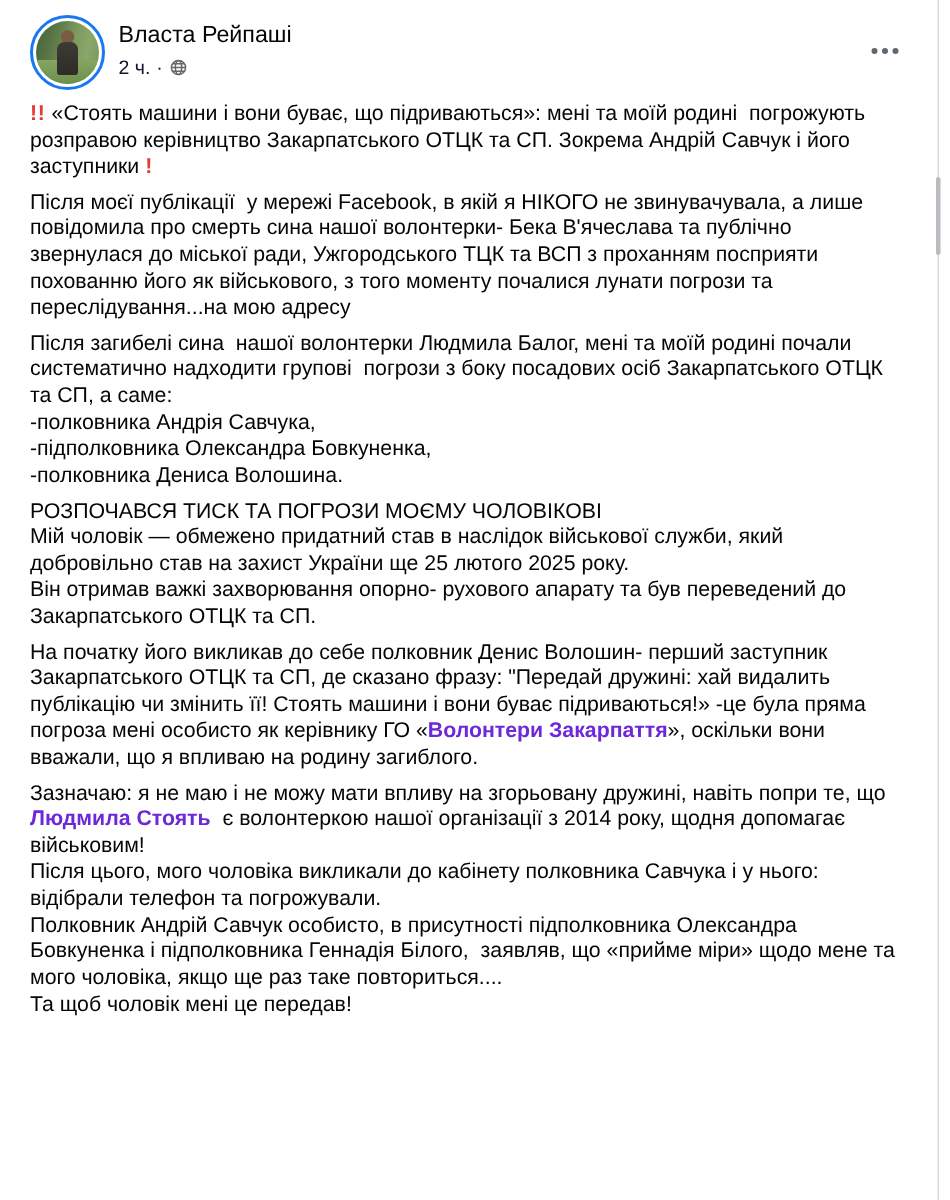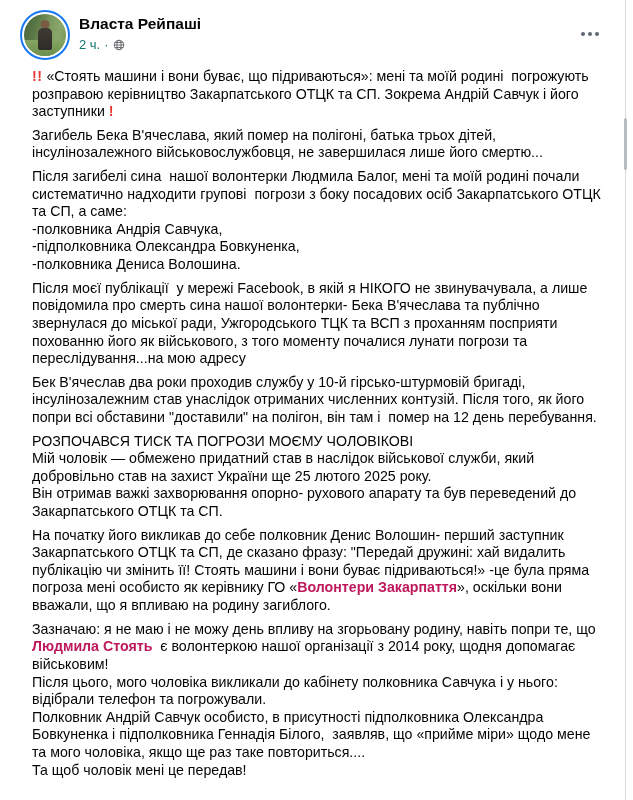--- a/index.html
+++ b/index.html
@@ -53,60 +53,60 @@
   }
   .avatar-body {
     position: absolute; left: 50%; top: 14px; transform: translateX(-50%);
     width: 14px; height: 22px;
     border-radius: 5px 5px 2px 2px;
     background: linear-gradient(180deg, #3f3a33 0%, #2e2c28 100%);
   }
   .head-text { padding-top: 4px; }
   .author {
     font-size: 15.5px;
-    font-weight: 700;
+    font-weight: 400;
     line-height: 1.25;
     color: #050505;
     text-decoration: none;
     display: inline-block;
     cursor: pointer;
   }
   .meta {
     display: flex;
     align-items: center;
     gap: 4px;
     margin-top: 4px;
     font-size: 13px;
-    color: #0f766e;
+    color: #0f172a;
   }
   .globe { display: inline-flex; }
   .more-btn {
     position: absolute;
     right: 0; top: 16px;
     display: flex;
     gap: 3px;
     padding: 6px 2px;
     cursor: pointer;
   }
   .more-btn i {
     width: 4px; height: 4px;
     border-radius: 50%;
     background: #606770;
     display: block;
   }
   
   .post-body .para {
-    margin: 0 0 6px 12px;
+    margin: 0 0 6px 0;
     font-size: 14.2px;
     line-height: 1.24;
     white-space: pre-wrap;
     word-wrap: break-word;
   }
   .plink {
-    color: #be185d;
+    color: #6d28d9;
     font-weight: 700;
     text-decoration: none;
     cursor: pointer;
   }
   .red-em {
     color: #e53935;
     font-weight: 700;
     letter-spacing: 0.5px;
   }
   
@@ -162,32 +162,30 @@
     <div class="more-btn">
       <i></i>
       <i></i>
       <i></i>
     </div>
 
   </div>
 
   <div class="post-body">
       <p class="para"><span class="red-em">!!</span><span> «Стоять машини і вони буває, що підриваються»: мені та моїй родині  погрожують розправою керівництво Закарпатського ОТЦК та СП. Зокрема Андрій Савчук і його заступники </span><span class="red-em">!</span></p>
-      <p class="para"><span>Загибель Бека В'ячеслава, який помер на полігоні, батька трьох дітей, інсулінозалежного військовослужбовця, не завершилася лише його смертю...</span></p>
+      <p class="para"><span>Після моєї публікації  у мережі Facebook, в якій я НІКОГО не звинувачувала, а лише повідомила про смерть сина нашої волонтерки- Бека В'ячеслава та публічно звернулася до міської ради, Ужгородського ТЦК та ВСП з проханням посприяти похованню його як військового, з того моменту почалися лунати погрози та переслідування...на мою адресу</span></p>
       <p class="para"><span>Після загибелі сина  нашої волонтерки Людмила Балог, мені та моїй родині почали систематично надходити групові  погрози з боку посадових осіб Закарпатського ОТЦК та СП, а саме:
 -полковника Андрія Савчука,
 -підполковника Олександра Бовкуненка,
 -полковника Дениса Волошина.</span></p>
-      <p class="para"><span>Після моєї публікації  у мережі Facebook, в якій я НІКОГО не звинувачувала, а лише повідомила про смерть сина нашої волонтерки- Бека В'ячеслава та публічно звернулася до міської ради, Ужгородського ТЦК та ВСП з проханням посприяти похованню його як військового, з того моменту почалися лунати погрози та переслідування...на мою адресу</span></p>
-      <p class="para"><span>Бек В'ячеслав два роки проходив службу у 10-й гірсько-штурмовій бригаді, інсулінозалежним став унаслідок отриманих численних контузій. Після того, як його попри всі обставини "доставили" на полігон, він там і  помер на 12 день перебування.</span></p>
       <p class="para"><span>РОЗПОЧАВСЯ ТИСК ТА ПОГРОЗИ МОЄМУ ЧОЛОВІКОВІ
 Мій чоловік — обмежено придатний став в наслідок військової служби, який добровільно став на захист України ще 25 лютого 2025 року.
 Він отримав важкі захворювання опорно- рухового апарату та був переведений до Закарпатського ОТЦК та СП.</span></p>
       <p class="para"><span>На початку його викликав до себе полковник Денис Волошин- перший заступник Закарпатського ОТЦК та СП, де сказано фразу: "Передай дружині: хай видалить публікацію чи змінить її! Стоять машини і вони буває підриваються!» -це була пряма погроза мені особисто як керівнику ГО «</span><a class="plink" href="#">Волонтери Закарпаття</a><span>», оскільки вони вважали, що я впливаю на родину загиблого.</span></p>
-      <p class="para"><span>Зазначаю: я не маю і не можу день впливу на згорьовану родину, навіть попри те, що </span><a class="plink" href="#">Людмила Стоять</a><span>  є волонтеркою нашої організації з 2014 року, щодня допомагає військовим!
+      <p class="para"><span>Зазначаю: я не маю і не можу мати впливу на згорьовану дружині, навіть попри те, що </span><a class="plink" href="#">Людмила Стоять</a><span>  є волонтеркою нашої організації з 2014 року, щодня допомагає військовим!
 Після цього, мого чоловіка викликали до кабінету полковника Савчука і у нього: відібрали телефон та погрожували.
 Полковник Андрій Савчук особисто, в присутності підполковника Олександра Бовкуненка і підполковника Геннадія Білого,  заявляв, що «прийме міри» щодо мене та мого чоловіка, якщо ще раз таке повториться....
 Та щоб чоловік мені це передав!</span></p>
     </div>
 
 </div>
 
 <div class="right-divider"></div>
 <div class="scroll-thumb"></div>
 

